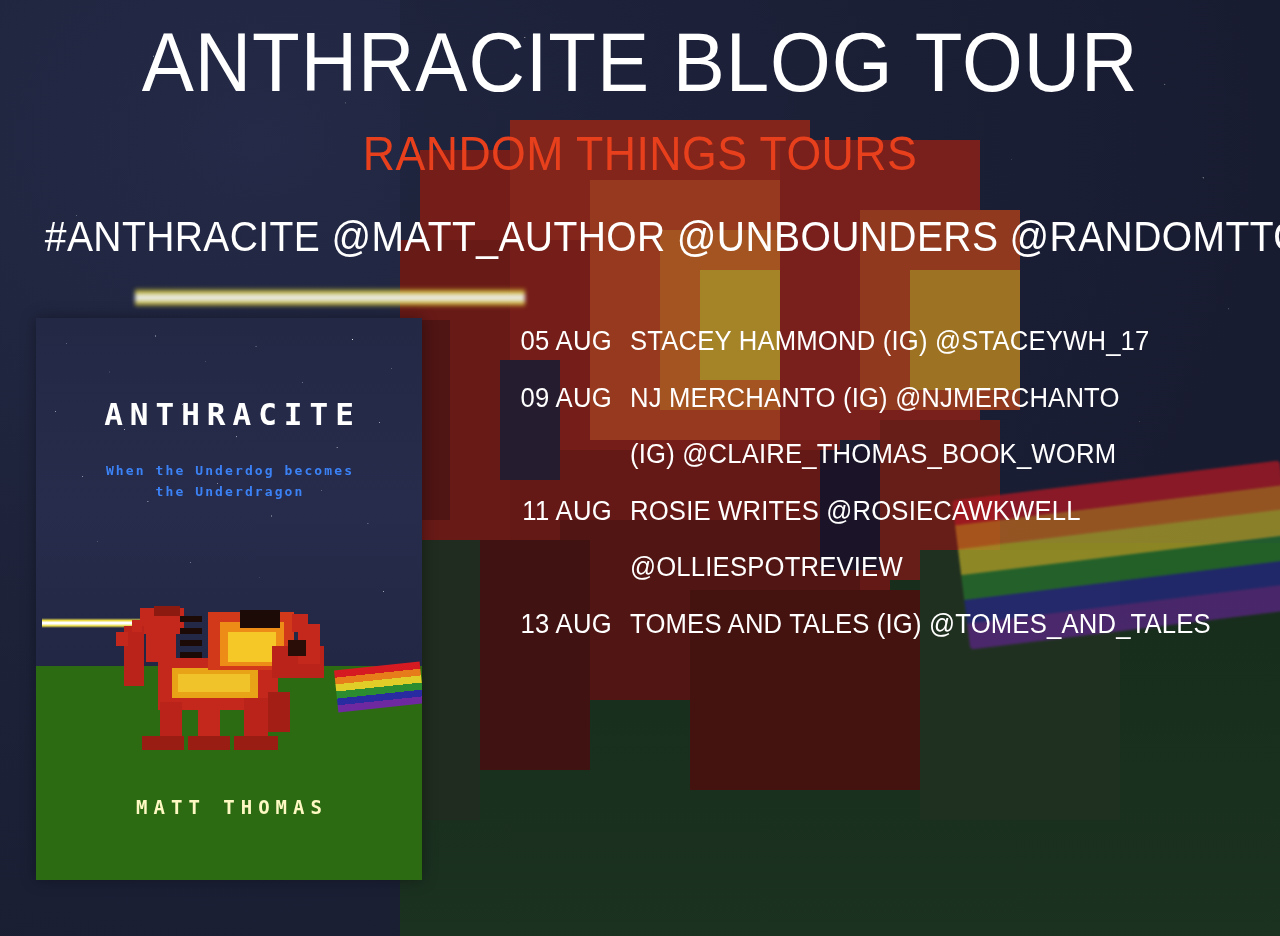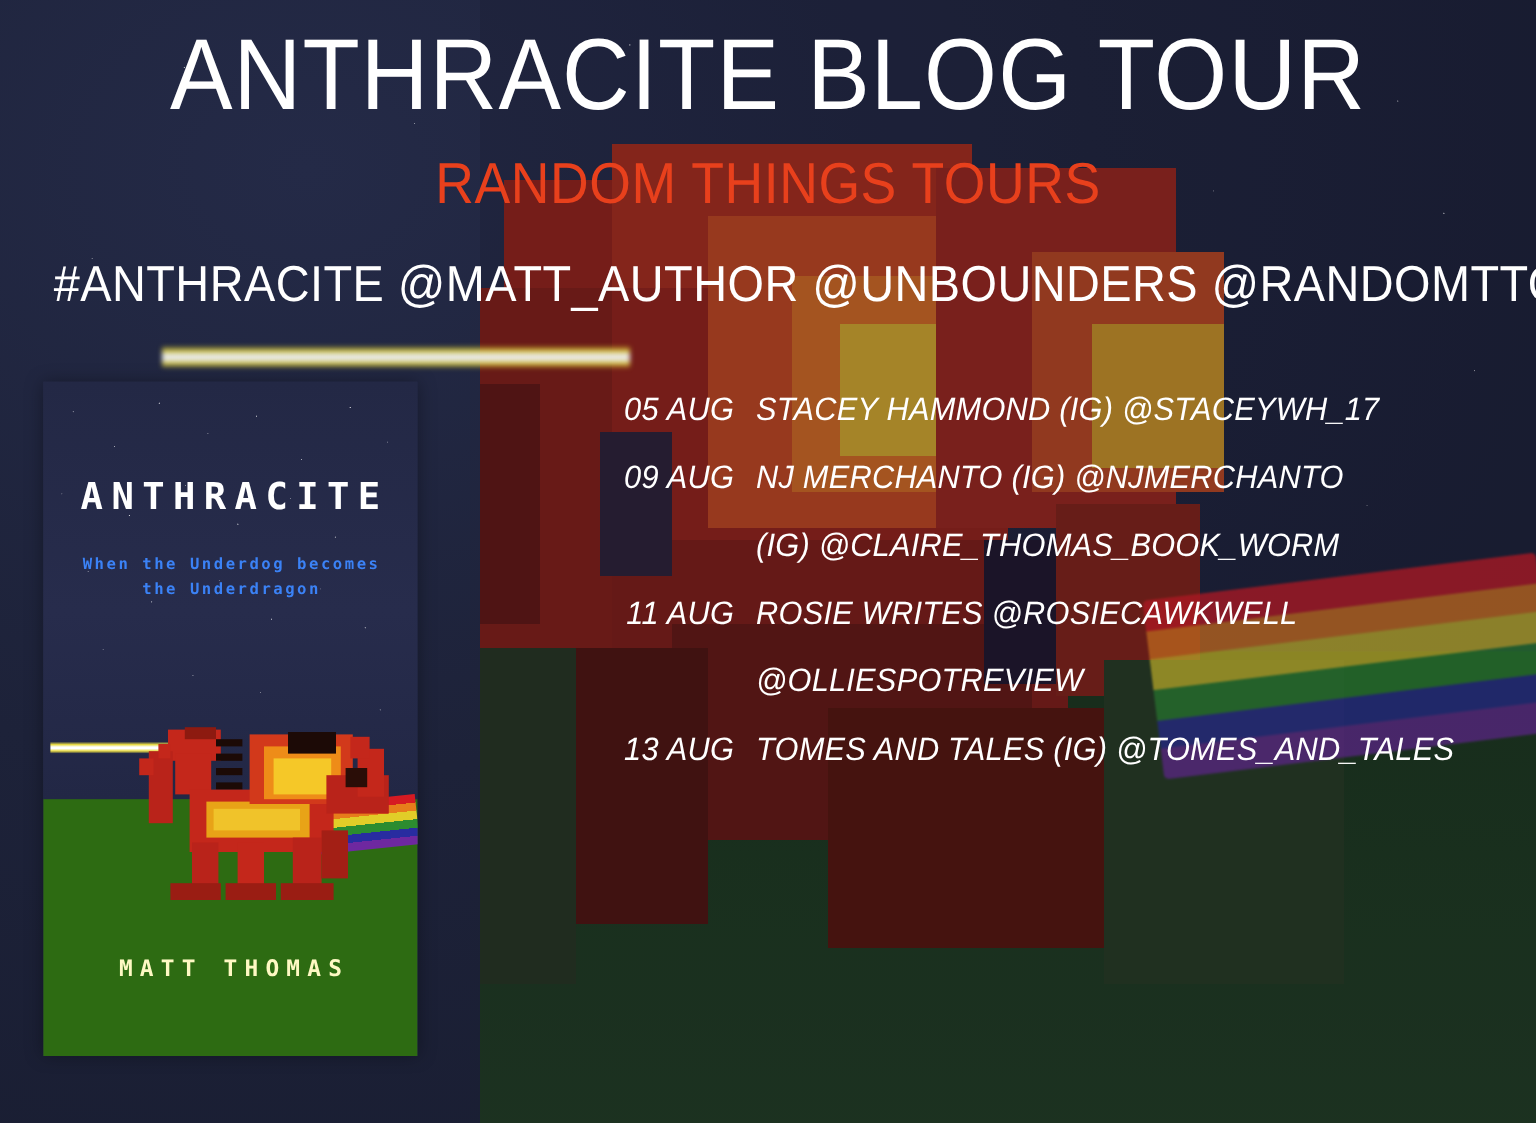--- a/index.html
+++ b/index.html
@@ -130,21 +130,21 @@
     font-weight:400;
     letter-spacing:.4px;
     line-height:1.0;
     transform:scaleX(.93);
     white-space:nowrap;
   }
 
   
   .cover{
     position:absolute;
-    left:36px; top:318px; width:312px; height:562px;
+    left:36px; top:318px; width:386px; height:562px;
     overflow:hidden;
     background:#232845;
     box-shadow:0 0 14px rgba(0,0,0,.35);
   }
   .cover-sky{
     position:absolute; left:0; top:0; right:0; height:62%;
     background:linear-gradient(180deg,#232845 0%,#272c4c 55%,#222745 100%);
   }
   .cover-stars{
     position:absolute; left:0; top:0; right:0; height:64%;
@@ -225,21 +225,21 @@
     background:linear-gradient(180deg,
       #d61a22 0 17%, #e77c1b 17% 33%, #e1cd28 33% 50%,
       #2c8c30 50% 67%, #282ca0 67% 83%, #6e28a0 83% 100%);
     transform:rotate(-6deg);
   }
   .cov-blk{ position:absolute; }
 
   
   .schedule{
     position:absolute;
-    left:500px; top:326px; width:760px;font-style:italic;
+    left:500px; top:326px; width:760px;
   }
   .row{
     display:flex;
     align-items:baseline;
     height:56.5px;
   }
   .date{
     width:112px;
     text-align:right;
     color:#ffffff;

